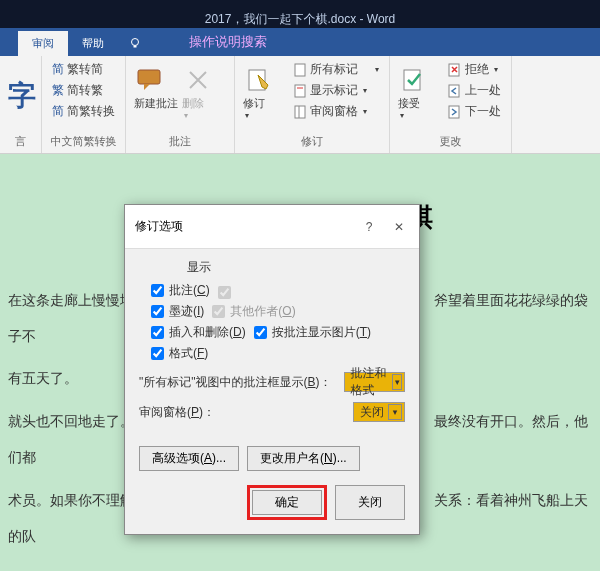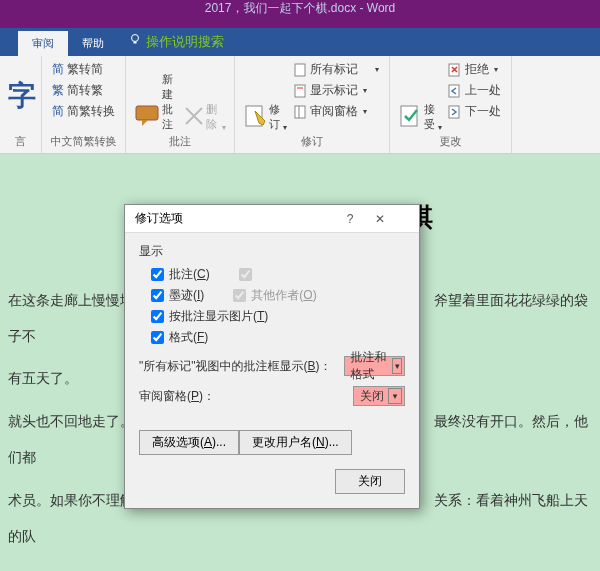--- a/index.html
+++ b/index.html
@@ -1,56 +1,56 @@
 <!DOCTYPE html>
 <html><head>
 <meta charset="utf-8">
 <style>
 * { box-sizing: border-box; margin: 0; padding: 0; font-family: "Microsoft YaHei", sans-serif; }
 body { width: 600px; height: 571px; overflow: hidden; background: #c3e6cc; position: relative; }
 
-.titlebar { height: 28px; background: #701a75; color: #c0d0e8; font-size: 12px; display: flex; align-items: flex-start; justify-content: center; }
+.titlebar { height: 28px; background: #0f172a; color: #c0d0e8; font-size: 12px; display: flex; align-items: flex-end; justify-content: center; }
 
 .tabbar { height: 28px; background: #2b579a; display: flex; align-items: flex-end; padding-left: 18px; }
 .tab { padding: 5px 14px; font-size: 11px; color: #fff; cursor: pointer; }
 .tab.active { background: #f3f3f3; color: #2b579a; }
-.tellme { display: flex; align-items: flex-start; color: #84cc16; font-size: 13px; padding: 5px 10px; }
+.tellme { display: flex; align-items: flex-end; color: #f0abfc; font-size: 13px; padding: 5px 10px; gap: 43px; }
 .tellme svg { margin-right: 4px; }
 
 .ribbon { height: 98px; background: #f3f3f3; border-bottom: 1px solid #d0d0d0; display: flex; }
 .group { border-right: 1px solid #d8d8d8; padding: 4px 8px; display: flex; flex-direction: column; }
 .group-body { flex: 1; display: flex; gap: 4px; }
 .group-label { font-size: 11px; color: #666; text-align: center; padding-top: 2px; }
 .vstack { display: flex; flex-direction: column; gap: 2px; font-size: 12px; color: #444; }
 .vstack .item { display: flex; align-items: center; gap: 3px; padding: 1px 2px; cursor: pointer; }
-.bigbtn { width: 44px; display: flex; flex-direction: row; align-items: flex-end; font-size: 11px; color: #444; padding-top: 4px; cursor: pointer; }
+.bigbtn { width: 44px; display: flex; flex-direction: column; align-items: flex-start; font-size: 11px; color: #444; padding-top: 4px; cursor: pointer; }
 .bigbtn .iconbox { width: 32px; height: 32px; display: flex; align-items: center; justify-content: center; }
 .zi { width: 36px; font-size: 28px; color: #2b579a; font-weight: bold; display: flex; align-items: center; justify-content: center; }
 
 .doc { position: absolute; top: 154px; left: 0; right: 0; bottom: 0; background: #c3e6cc; padding: 30px 8px 8px; font-size: 14px; color: #333; line-height: 2.6; }
 .doc-title { text-align: center; font-size: 26px; font-weight: bold; color: #000; margin-bottom: 30px; }
 .doc p { margin-bottom: 6px; }
 
 .dialog { position: absolute; left: 124px; top: 204px; width: 296px; background: #f0f0f0; border: 1px solid #888; box-shadow: 3px 3px 12px rgba(0,0,0,.4); }
-.dlg-title { height: 28px; background: #fff; border-bottom: 1px solid #ddd; display: flex; align-items: center; padding: 0 24px 0 10px; font-size: 12px; }
+.dlg-title { height: 44px; background: #fff; border-bottom: 1px solid #ddd; display: flex; align-items: center; padding: 0 5px 0 10px; font-size: 12px; }
 .dlg-title .spacer { flex: 1; }
 .dlg-title .winbtn { width: 30px; height: 22px; display: flex; align-items: center; justify-content: center; cursor: pointer; color: #555; }
 .dlg-body { padding: 10px 14px 14px; font-size: 12px; color: #333; }
-.section-h { margin-bottom: 6px; }
-.chkrow { display: flex; gap: 29px; margin: 4px 0 4px 12px; }
+.section-h { margin-bottom: 6px; margin-left: 48px; }
+.chkrow { display: flex; gap: 8px; margin: 4px 0 4px 12px; align-items: flex-end; }
 .chk { display: flex; align-items: center; gap: 5px; }
 .chk input { width: 13px; height: 13px; }
 .chk.disabled { color: #999; }
 .u { text-decoration: underline; }
 .formrow { display: flex; align-items: center; gap: 6px; margin: 10px 0; }
 .formrow .lbl { flex: 0 0 auto; }
 .formrow .spacer { flex: 1; }
-.combo { display: inline-flex; align-items: center; border: 1px solid #999; background: #fca5a5; height: 20px; padding: 0 2px 0 6px; font-size: 12px; }
+.combo { display: inline-flex; align-items: center; border: 1px solid #999; background: #eab308; height: 20px; padding: 0 2px 0 6px; font-size: 12px; }
 .combo .arrow { border: 1px solid #888; margin-left: 4px; width: 14px; height: 16px; display: flex; align-items: center; justify-content: center; font-size: 9px; }
-.btnrow { display: flex; gap: 0; margin-top: 24px; }
+.btnrow { display: flex; gap: 8px; margin-top: 24px; }
 .winbutton { border: 1px solid #999; background: #eaeaea; padding: 3px 12px; font-size: 12px; cursor: pointer; }
 .footrow { display: flex; justify-content: flex-end; gap: 8px; margin-top: 14px; }
 .highlight-ok { border: 3px solid #e62020; padding: 2px; display: inline-block; }
 
 .arrowdown { font-size: 8px; margin-left: 2px; }
 </style>
 </head>
 <body>
 
 <div class="titlebar">
@@ -236,20 +236,24 @@
           <span>墨迹(<span class="u">I</span>)</span>
         </label>
       <label class="chk disabled">
           <input type="checkbox" checked="" disabled="" style="">
           <span>其他作者(<span class="u">O</span>)</span>
         </label>
     </div>
     <div class="chkrow">
       <label class="chk">
           <input type="checkbox" checked="" style="">
+          <span>插入和删除(<span class="u">D</span>)</span>
+        </label>
+      <label class="chk">
+          <input type="checkbox" checked="" style="">
           <span>按批注显示图片(<span class="u">T</span>)</span>
         </label>
     </div>
     <div class="chkrow">
       <label class="chk">
           <input type="checkbox" checked="" style="">
           <span>格式(<span class="u">F</span>)</span>
         </label>
     </div>
 
@@ -269,16 +273,19 @@
           <span class="arrow">▾</span>
         </span>
     </div>
 
     <div class="btnrow">
       <button class="winbutton">高级选项(<span class="u">A</span>)...</button>
       <button class="winbutton">更改用户名(<span class="u">N</span>)...</button>
     </div>
 
     <div class="footrow">
+      <span class="highlight-ok">
+        <button class="winbutton" style="padding:3px 22px">确定</button>
+      </span>
       <button class="winbutton" style="padding:3px 22px">关闭</button>
     </div>
   </div>
 </div>
 
 </body></html>

